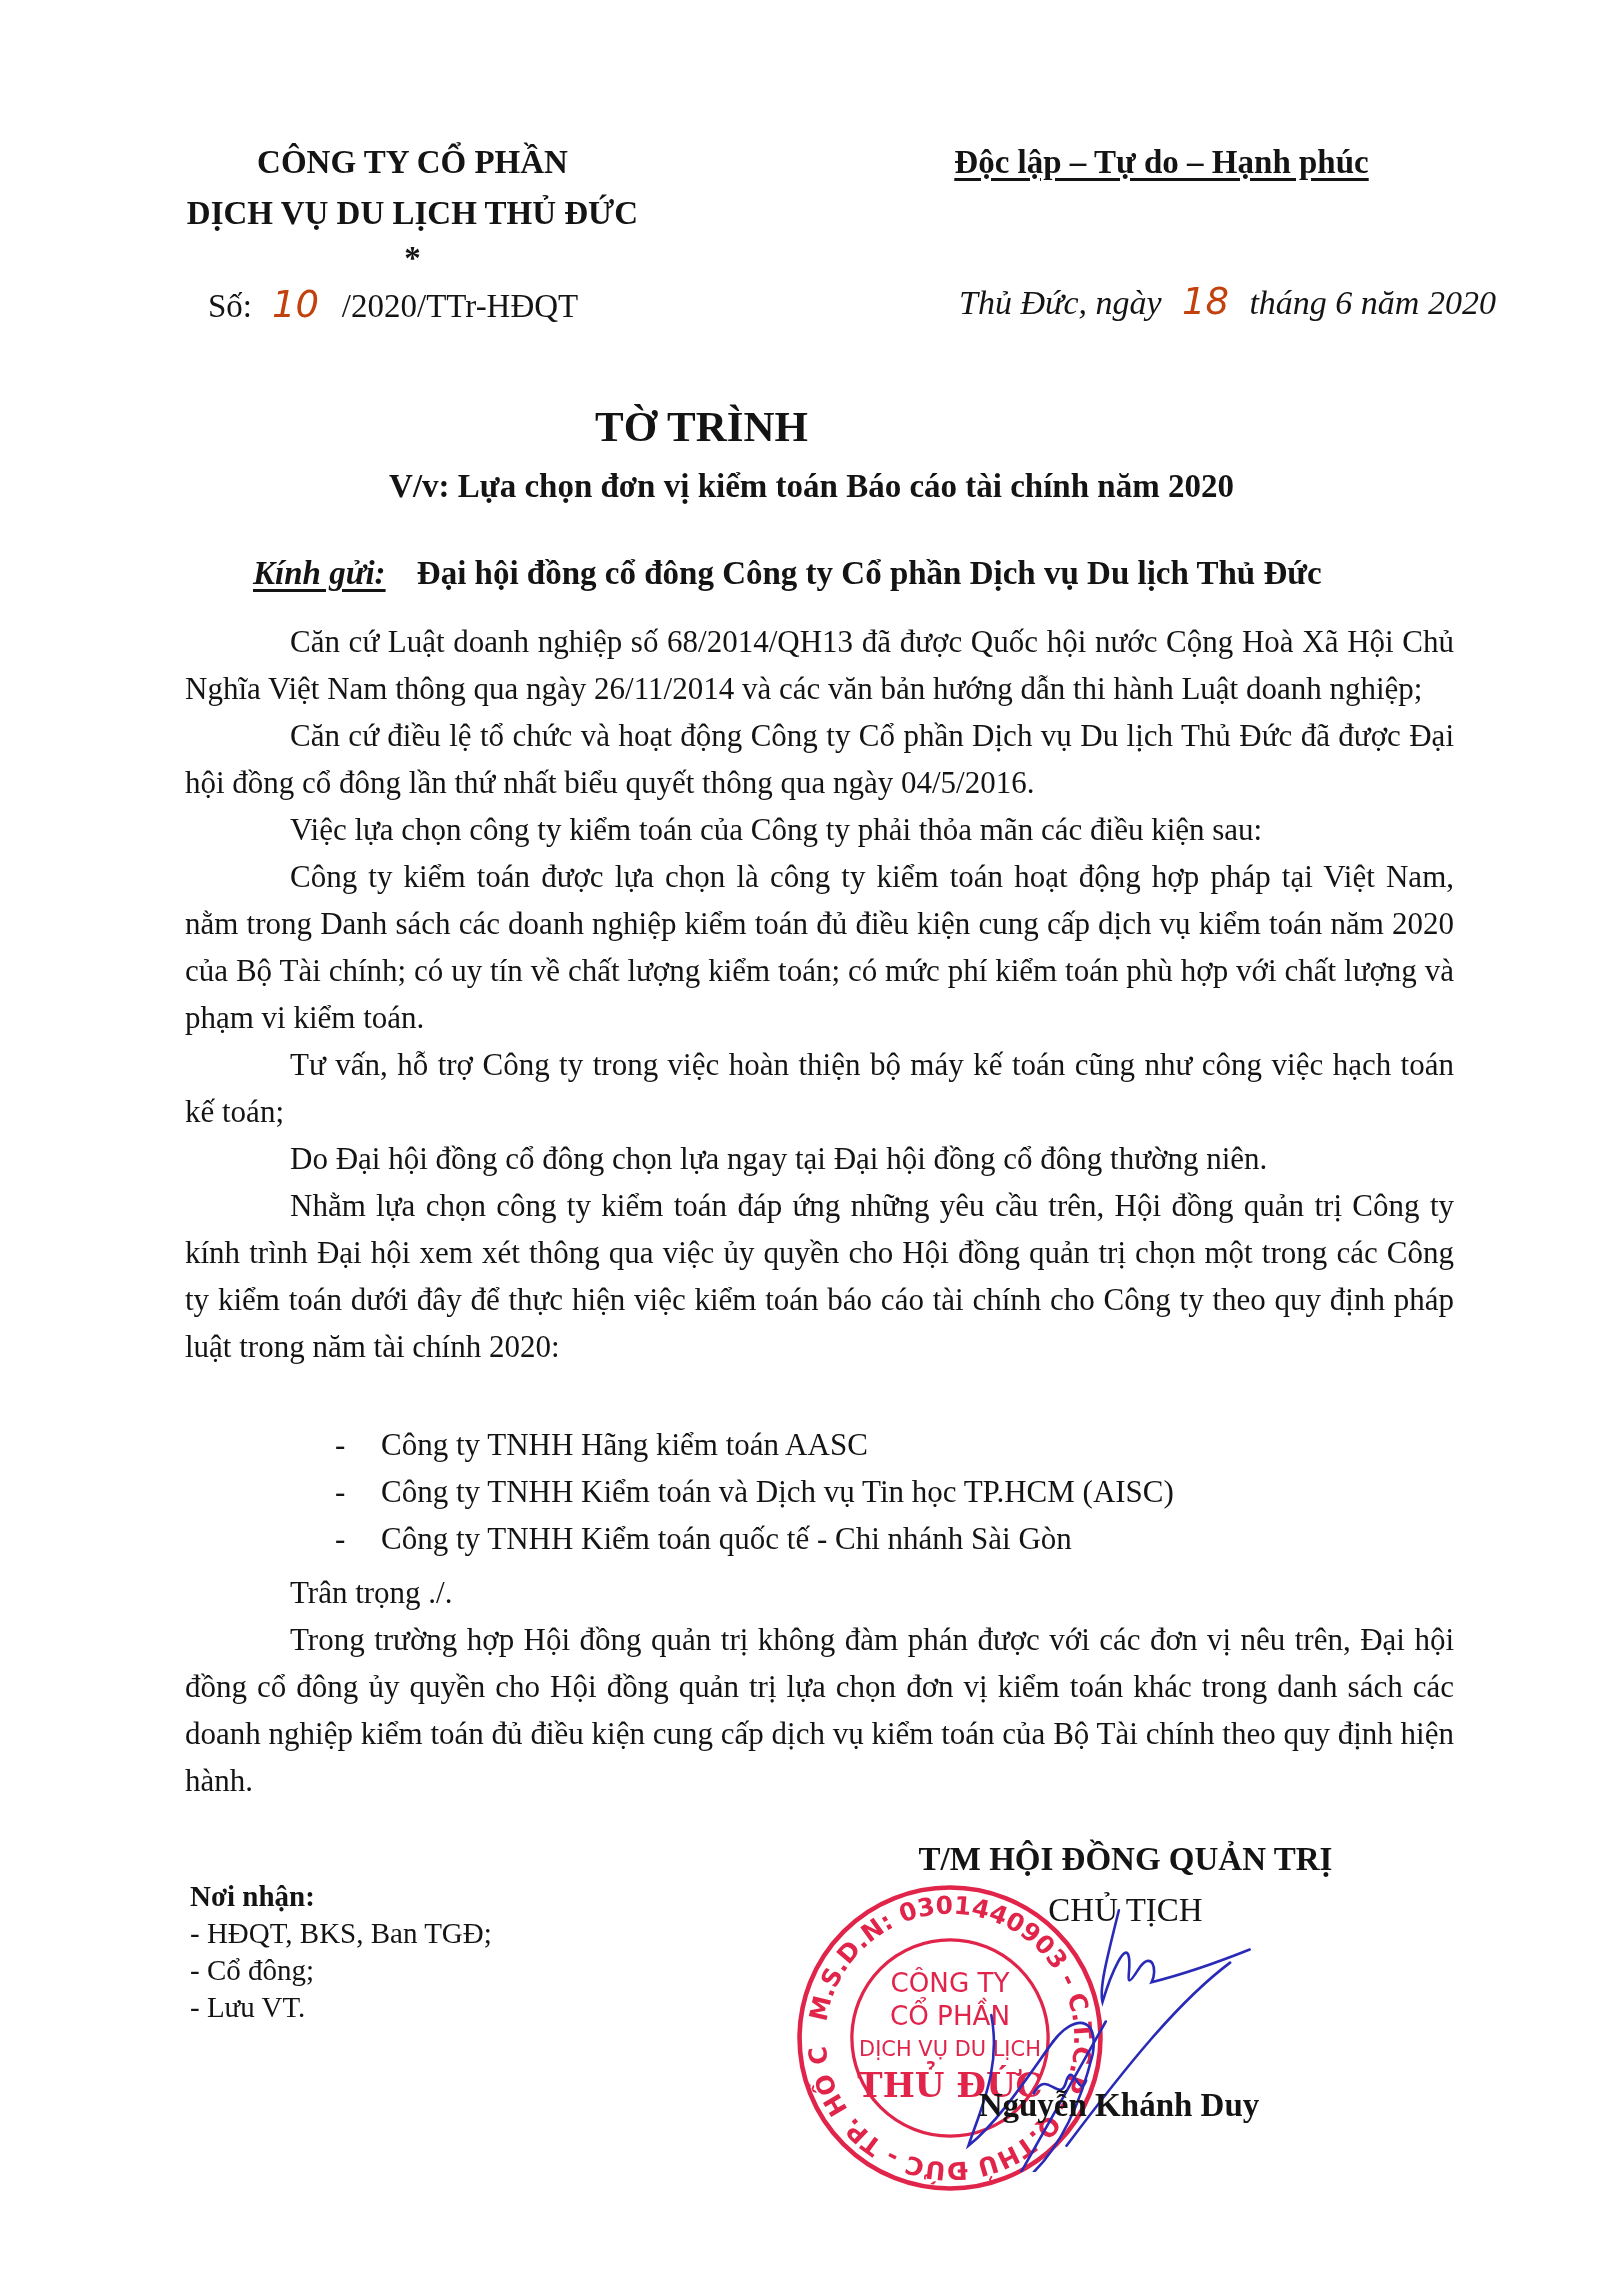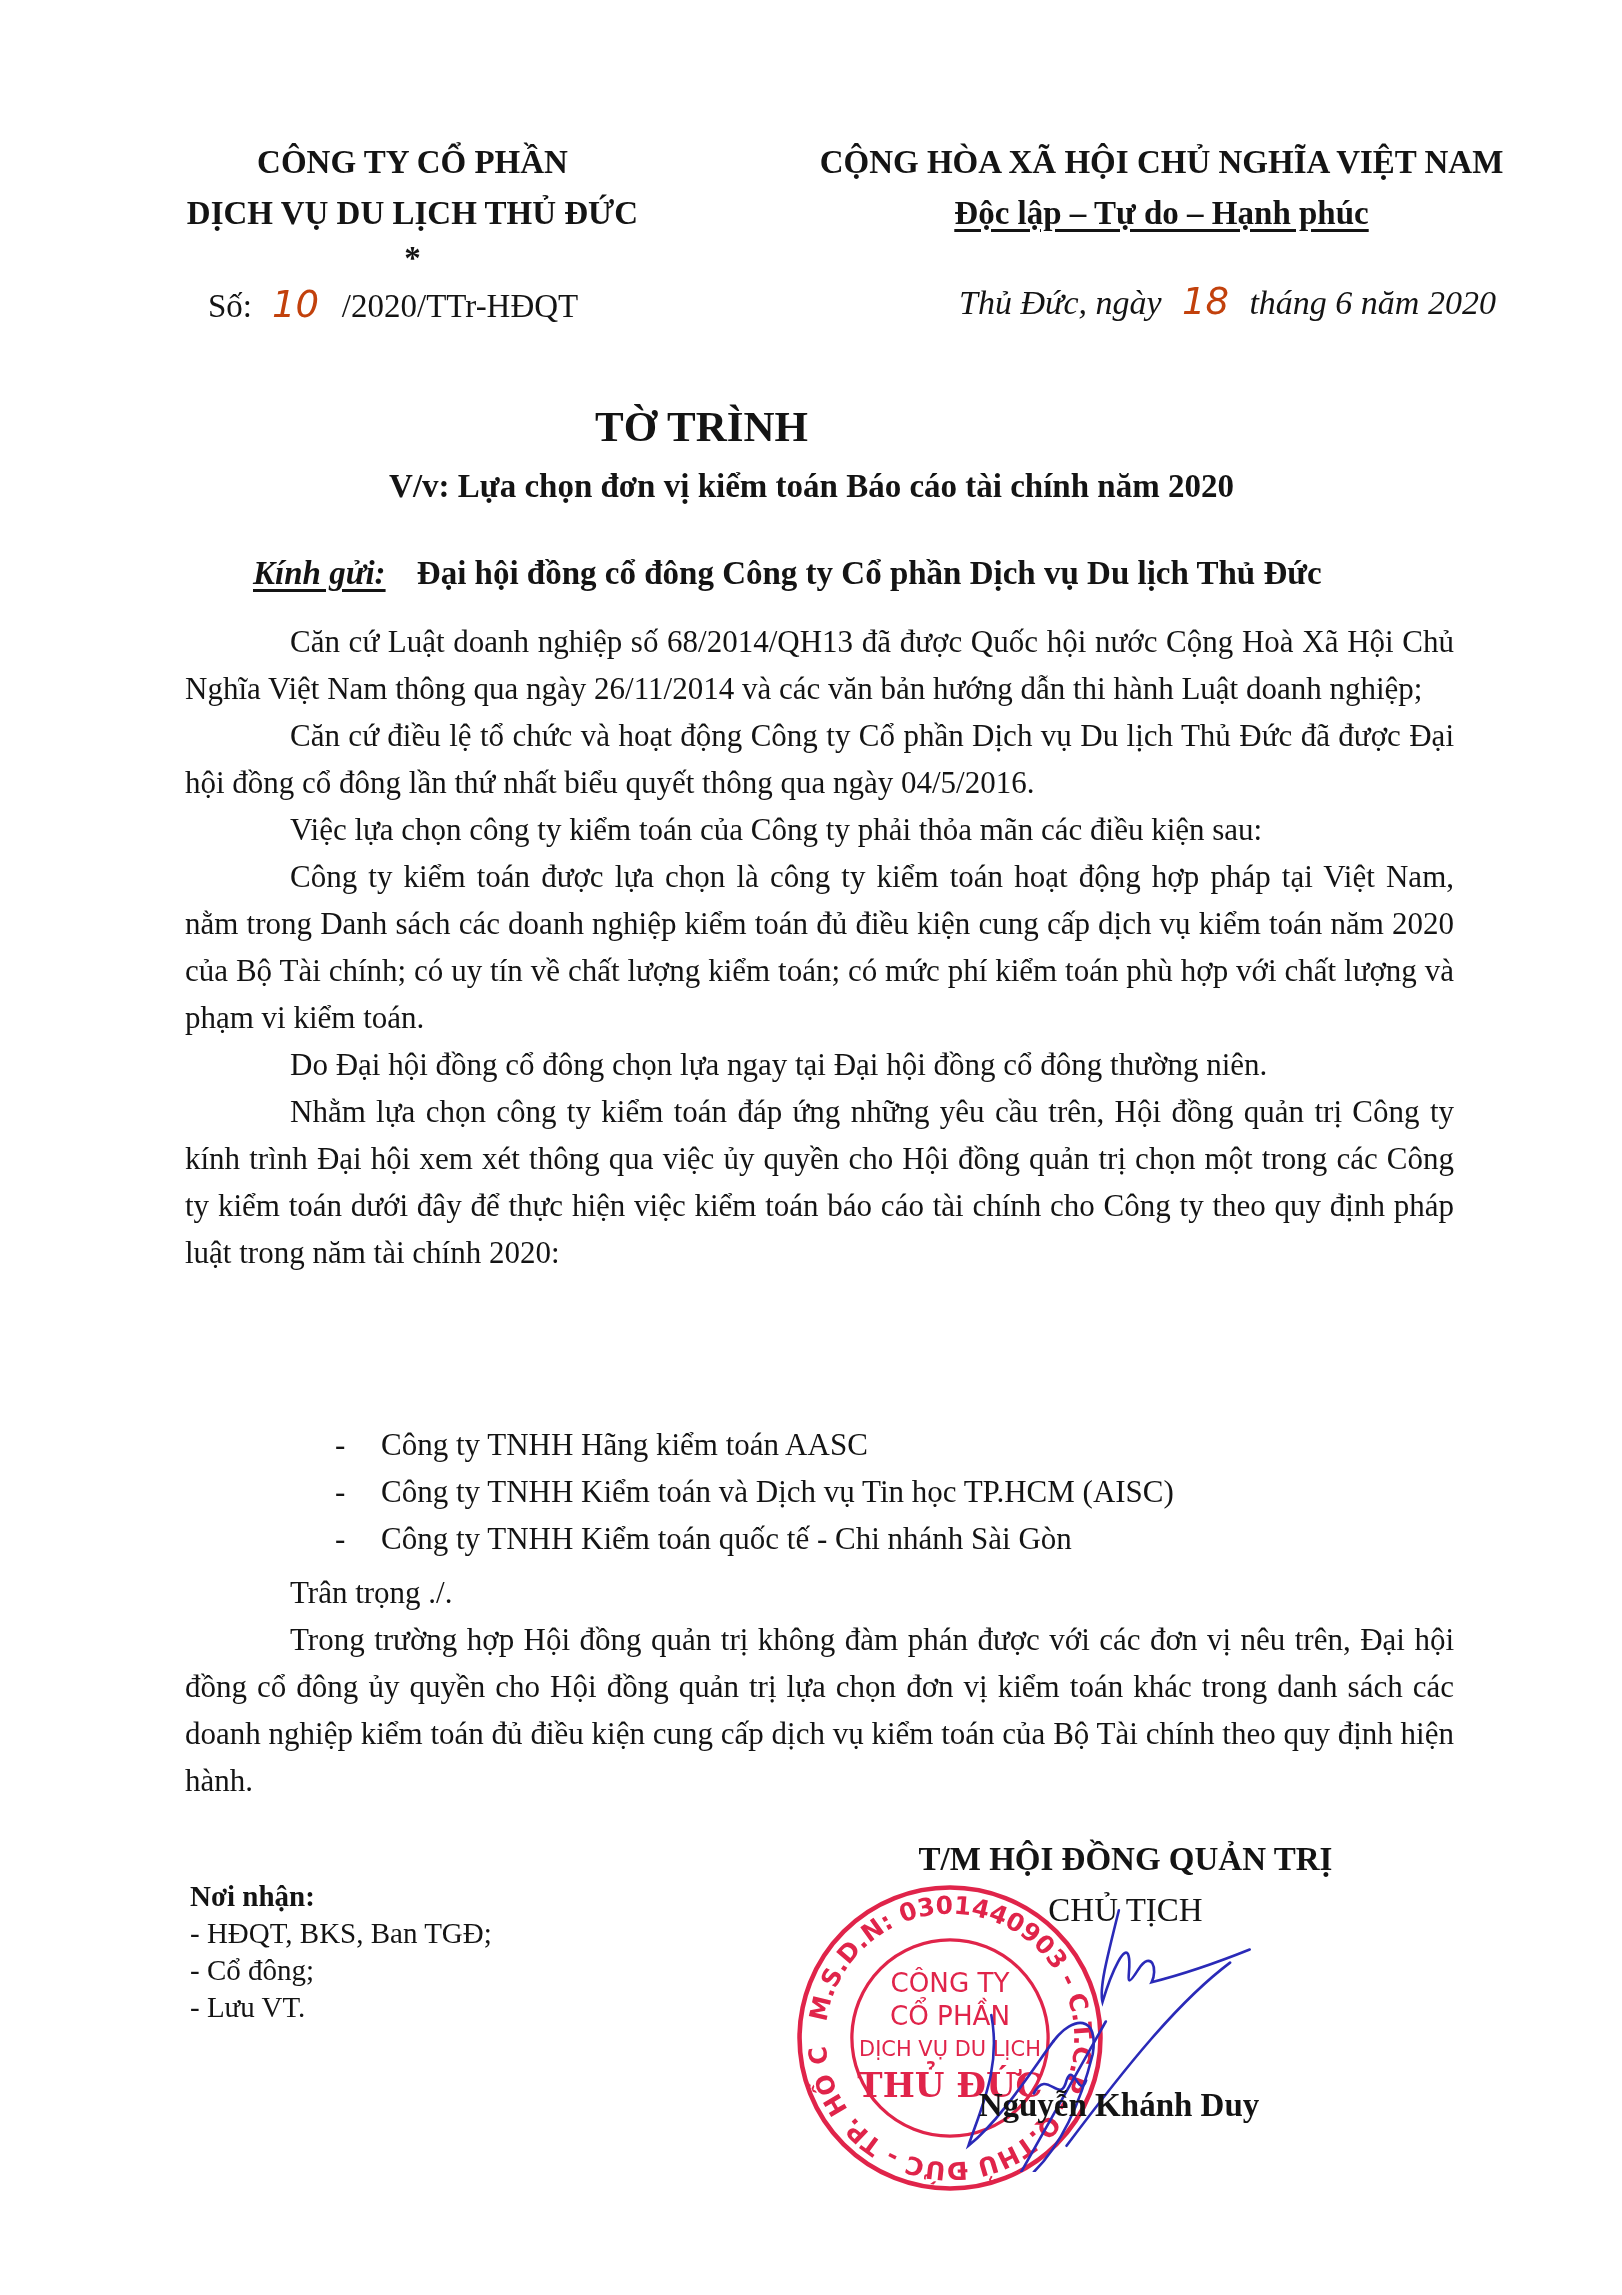--- a/index.html
+++ b/index.html
@@ -28,21 +28,20 @@
   <div>DỊCH VỤ DU LỊCH THỦ ĐỨC</div>
   <div style="line-height:39px;">*</div>
 </div>
 <div class="abs" style="left:208px; top:283px; font-size:33px;">
   <span>Số:</span>
   <span class="hand" style="margin:0 14.4px 0 11.8px;">10</span>
   <span>/2020/TTr-HĐQT</span>
 </div>
 
 <div class="abs center hdr" style="left:795px; top:137px; width:733px;">
-  <div>CỘNG HÒA XÃ HỘI CHỦ NGHĨA VIỆT NAM</div>
   <div><span class="ul">Độc lập – Tự do – Hạnh phúc</span></div>
 </div>
 <div class="abs italic" style="left:959px; top:280px; font-size:34px;">
   <span>Thủ Đức, ngày</span>
   <span class="hand" style="margin:0 11.8px;">18</span>
   <span>tháng 6 năm 2020</span>
 </div>
 
 <div class="abs center bold" style="left:0; width:1403px; top:402px; font-size:43px;">TỜ TRÌNH</div>
 <div class="abs center bold" style="left:0; width:1623px; top:468px; font-size:33px;">V/v: Lựa chọn đơn vị kiểm toán Báo cáo tài chính năm 2020</div>
@@ -50,20 +49,21 @@
 <div class="abs bold" style="left:253px; top:555px; font-size:33px;">
   <span class="ul italic">Kính gửi:</span>
   <span style="margin-left:23px;">Đại hội đồng cổ đông Công ty Cổ phần Dịch vụ Du lịch Thủ Đức</span>
 </div>
 
 <div class="abs para" style="left:185px; top:618px; width:1269px;">
   <p>Căn cứ Luật doanh nghiệp số 68/2014/QH13 đã được Quốc hội nước Cộng Hoà Xã Hội Chủ Nghĩa Việt Nam thông qua ngày 26/11/2014 và các văn bản hướng dẫn thi hành Luật doanh nghiệp;</p>
   <p>Căn cứ điều lệ tổ chức và hoạt động Công ty Cổ phần Dịch vụ Du lịch Thủ Đức đã được Đại hội đồng cổ đông lần thứ nhất biểu quyết thông qua ngày 04/5/2016.</p>
   <p>Việc lựa chọn công ty kiểm toán của Công ty phải thỏa mãn các điều kiện sau:</p>
   <p>Công ty kiểm toán được lựa chọn là công ty kiểm toán hoạt động hợp pháp tại Việt Nam, nằm trong Danh sách các doanh nghiệp kiểm toán đủ điều kiện cung cấp dịch vụ kiểm toán năm 2020 của Bộ Tài chính; có uy tín về chất lượng kiểm toán; có mức phí kiểm toán phù hợp với chất lượng và phạm vi kiểm toán.</p>
+  <p>Tư vấn, hỗ trợ Công ty trong việc hoàn thiện bộ máy kế toán cũng như công việc hạch toán kế toán;</p>
   <p>Do Đại hội đồng cổ đông chọn lựa ngay tại Đại hội đồng cổ đông thường niên.</p>
   <p>Nhằm lựa chọn công ty kiểm toán đáp ứng những yêu cầu trên, Hội đồng quản trị Công ty kính trình Đại hội xem xét thông qua việc ủy quyền cho Hội đồng quản trị chọn một trong các Công ty kiểm toán dưới đây để thực hiện việc kiểm toán báo cáo tài chính cho Công ty theo quy định pháp luật trong năm tài chính 2020:</p>
 </div>
 
 <div class="abs bullets" style="left:381px; top:1421px; width:1047px;">
   <div><span class="dash">-</span><span>Công ty TNHH Hãng kiểm toán AASC</span></div>
   <div><span class="dash">-</span><span>Công ty TNHH Kiểm toán và Dịch vụ Tin học TP.HCM (AISC)</span></div>
   <div><span class="dash">-</span><span>Công ty TNHH Kiểm toán quốc tế - Chi nhánh Sài Gòn</span></div>
 </div>
 

